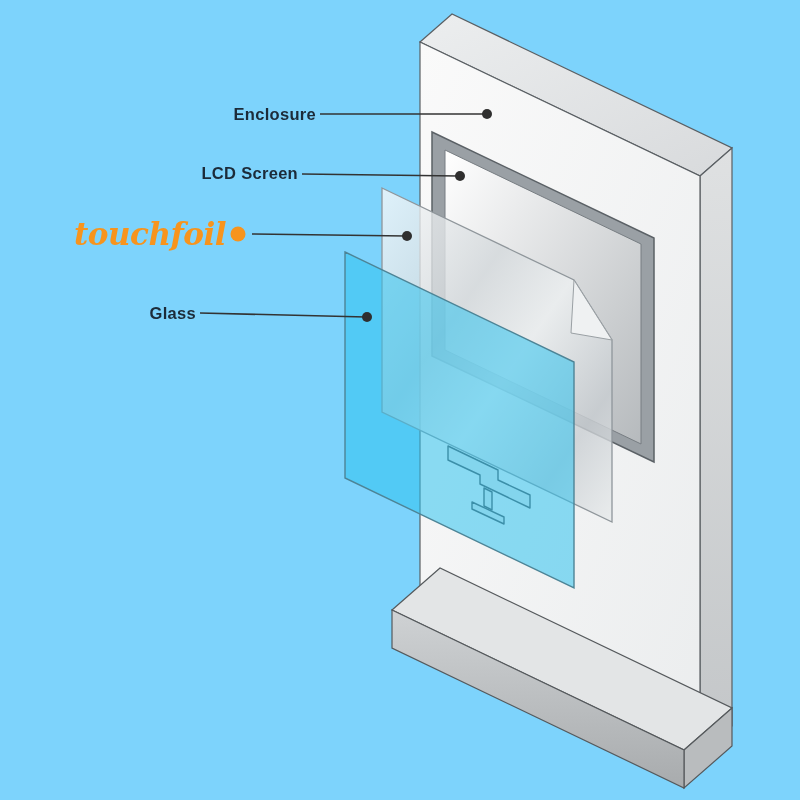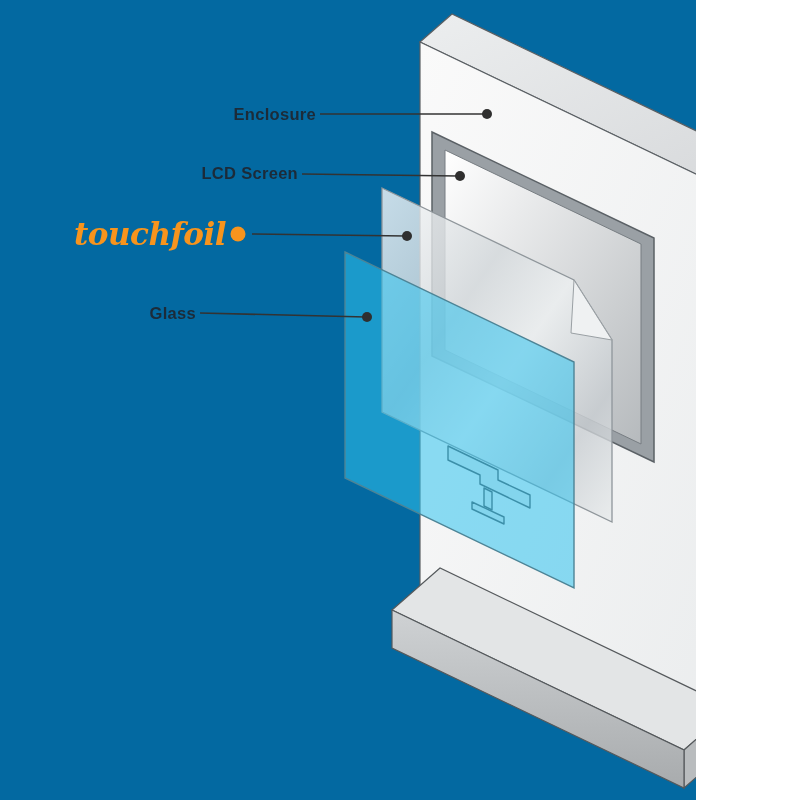--- a/index.html
+++ b/index.html
@@ -1,16 +1,16 @@
 <!DOCTYPE html>
 <html><head>
 <meta charset="utf-8">
 <style>
   html,body{margin:0;padding:0;background:#ffffff;}
-  .stage{position:relative;width:696px;height:800px;background:#0369a1;overflow:hidden;
+  .stage{position:relative;width:800px;height:800px;background:#7dd3fc;overflow:hidden;
          font-family:"Liberation Sans",sans-serif;}
   svg{display:block;}
   .top-face{fill:url(#gradTop);stroke:#5a5f63;stroke-width:1.2;}
   .side-face{fill:url(#gradSide);stroke:#5a5f63;stroke-width:1.2;}
   .front-face{fill:url(#gradFace);stroke:#5a5f63;stroke-width:1.2;}
   .base-top{fill:#e3e5e6;stroke:#55595c;stroke-width:1.2;}
   .base-front{fill:url(#gradBase);stroke:#55595c;stroke-width:1.2;}
   .base-side{fill:#b9bcbe;stroke:#55595c;stroke-width:1.2;}
   .frame{fill:#9aa0a5;stroke:#5b6166;stroke-width:1.5;}
   .screen{fill:url(#gradScreen);stroke:#777d82;stroke-width:1;}

